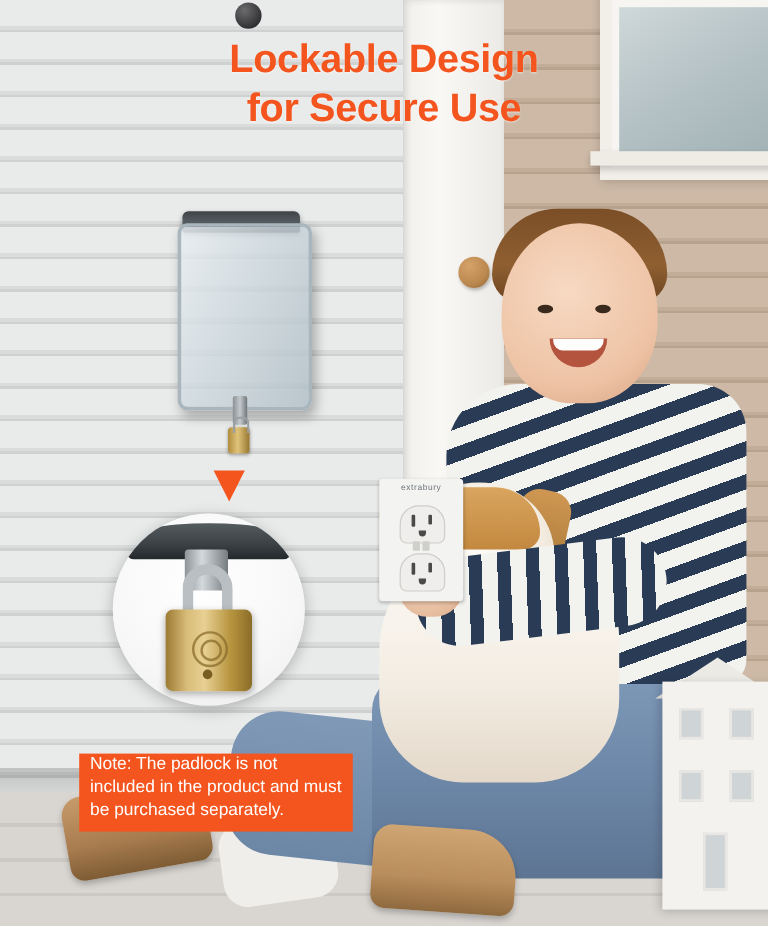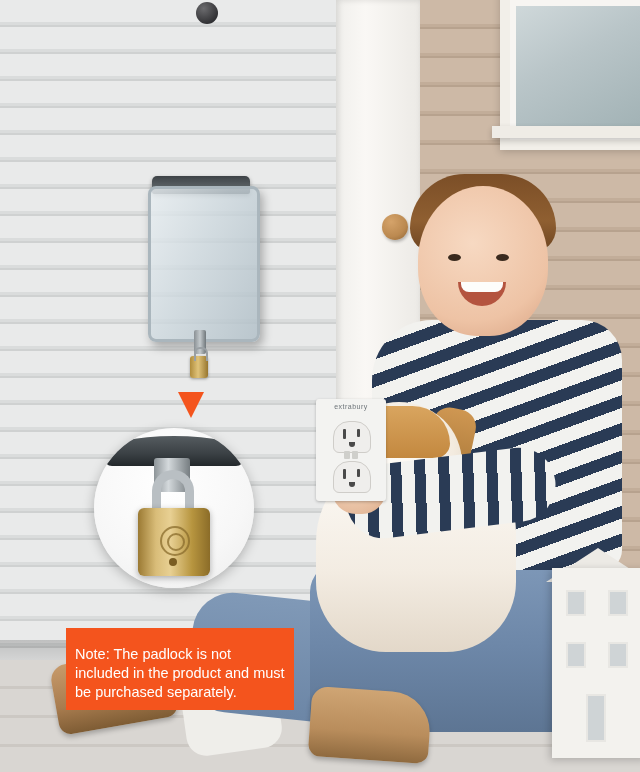--- a/index.html
+++ b/index.html
@@ -494,21 +494,21 @@
 
   .note {
     position: absolute;
     left: 66px; top: 628px;
     width: 228px;
     background: #f4541d;
     color: #ffffff;
     font-family: "Liberation Sans", sans-serif;
     font-size: 14.5px;
     line-height: 1.32;
-    padding: 17px 9px 8px 9px;
+    padding: 0 9px 8px 9px;
     box-sizing: border-box;
   }
 </style>
 </head>
 <body>
 
 <div class="stage">
 
   <div class="scene">
     <div class="wall-left"></div>
@@ -585,16 +585,20 @@
   <div class="zoom-circle">
     <div class="zoom-lid"></div>
     <div class="zoom-hasp"></div>
     <div class="big-lock-shackle"></div>
     <div class="big-lock-body">
       <div class="big-lock-logo"></div>
       <div class="big-lock-keyhole"></div>
     </div>
   </div>
 
+  <div class="title">
+    <span class="l1">Lockable Design</span>
+    <span class="l2">for Secure Use</span>
+  </div>
 
   <div class="note">Note: The padlock is not included in the product and must be purchased separately.</div>
 
 </div>
 
 </body></html>

